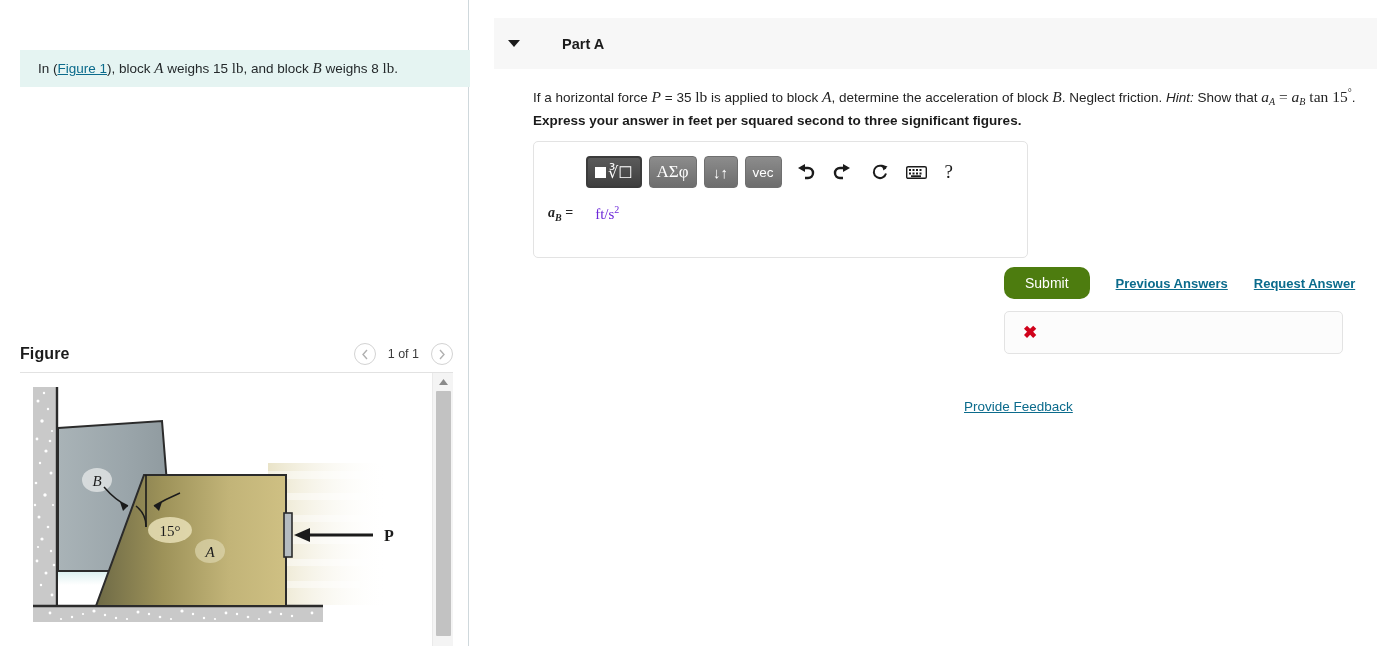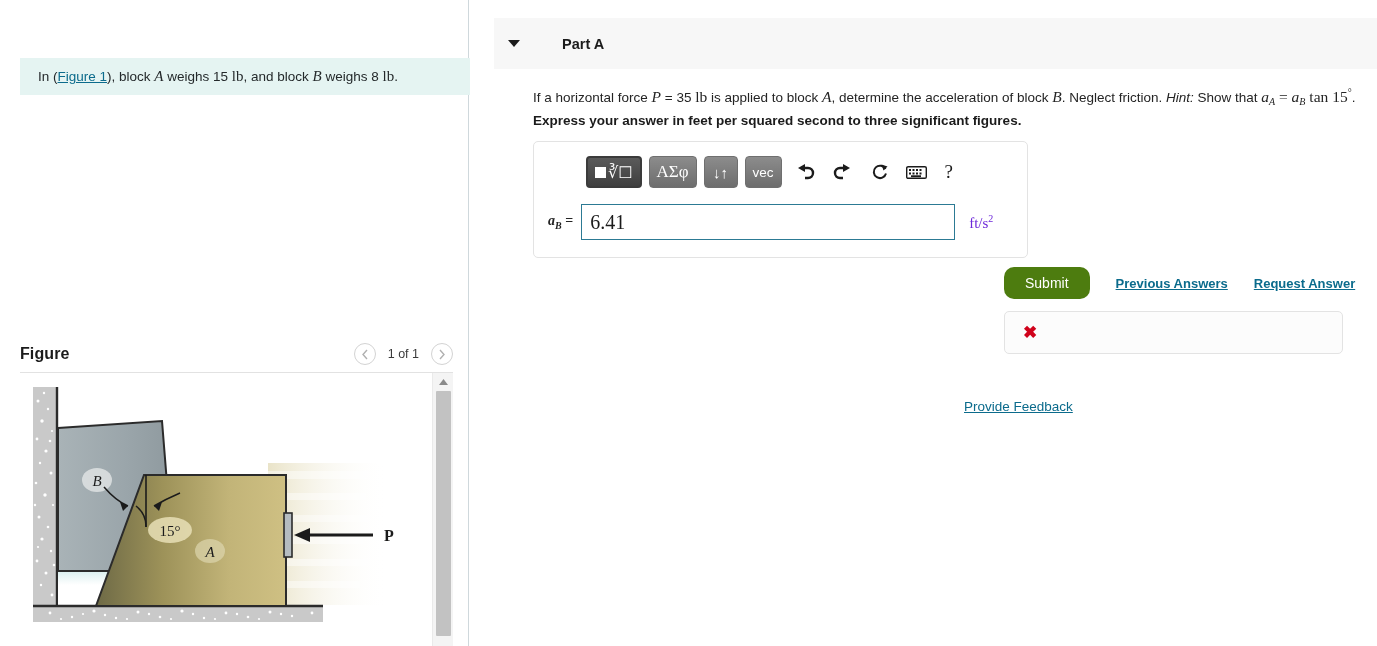--- a/index.html
+++ b/index.html
@@ -19,21 +19,20 @@
     background: #ffffff;
     border-right: 1px solid #cfd8dc;
   }
   .prompt-box {
     position: absolute; left: 20px; top: 50px;
     width: 469px; min-height: 37px;
     background: #e5f4f2;
     padding: 9px 14px 9px 18px;
     font-size: 13.5px; color: #24292b;
     line-height: 19px;
-    margin-top: 8px;
   }
   .prompt-box .mi { font-family: "Liberation Serif", serif; font-style: italic; font-size: 15px; }
   .prompt-box .mu { font-family: "Liberation Serif", serif; font-style: normal; font-size: 15px; }
   .fig-link { color: #0b6b8c; text-decoration: underline; cursor: pointer; }
 
   .figure-header {
     position: absolute; left: 20px; top: 336px;
     width: 433px; height: 36px;
     display: flex; align-items: center; justify-content: space-between;
   }
@@ -396,21 +395,20 @@
                 <rect x="13.5" y="6.5" width="2" height="2"></rect>
               <rect x="5" y="9.3" width="10" height="1.8"></rect>
             </g>
           </svg>
         </div>
         <div class="qmark">?</div>
       </div>
 
       <div class="ans-row">
         <span class="ans-lbl"><span style="font-style:italic">a</span><sub style="font-style:italic">B</sub><span> = </span></span>
-        <input class="ans-input" type="text" value="6.41" style="">
         <span class="ans-unit"><span>ft/s</span><sup>2</sup></span>
       </div>
     </div>
 
     <div class="actions">
       <button class="submit-btn">Submit</button>
       <span class="link-btn">Previous Answers</span>
       <span class="link-btn">Request Answer</span>
     </div>
 

